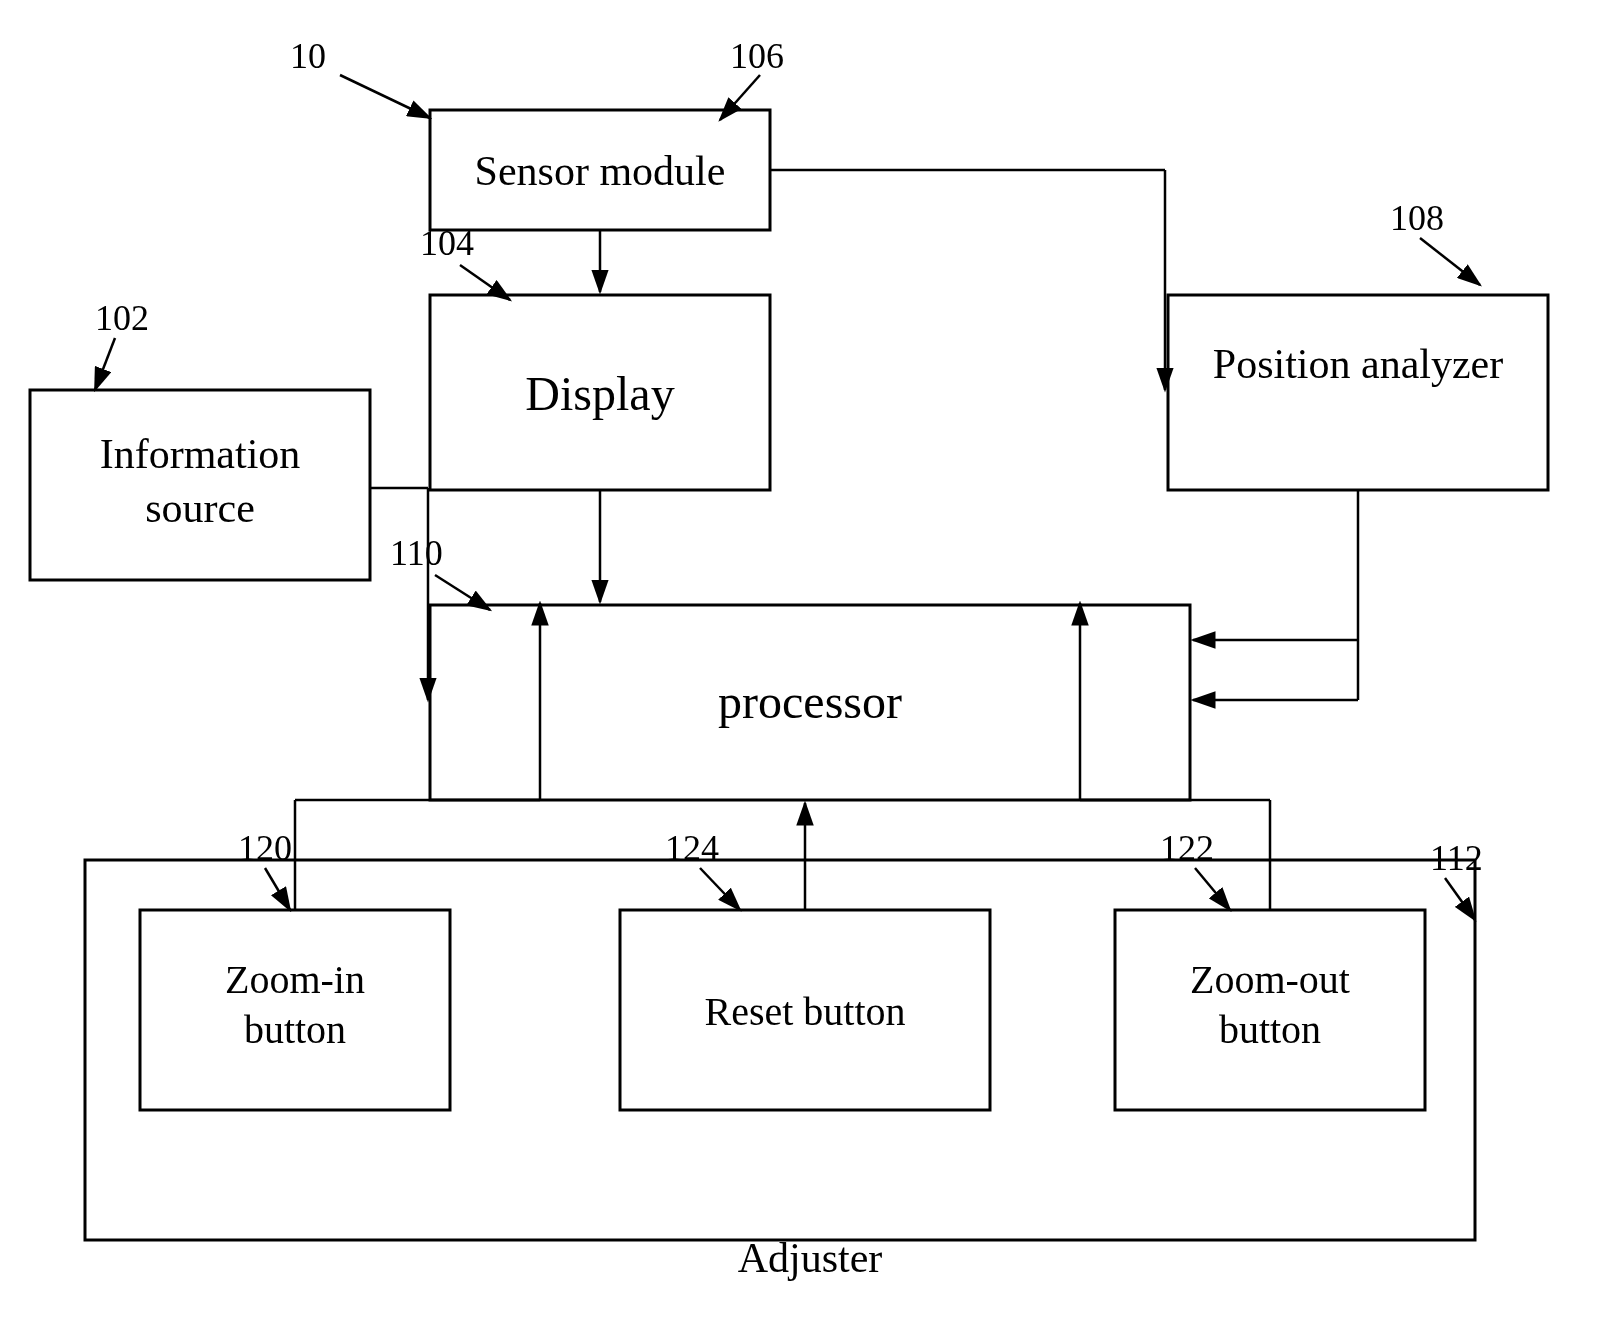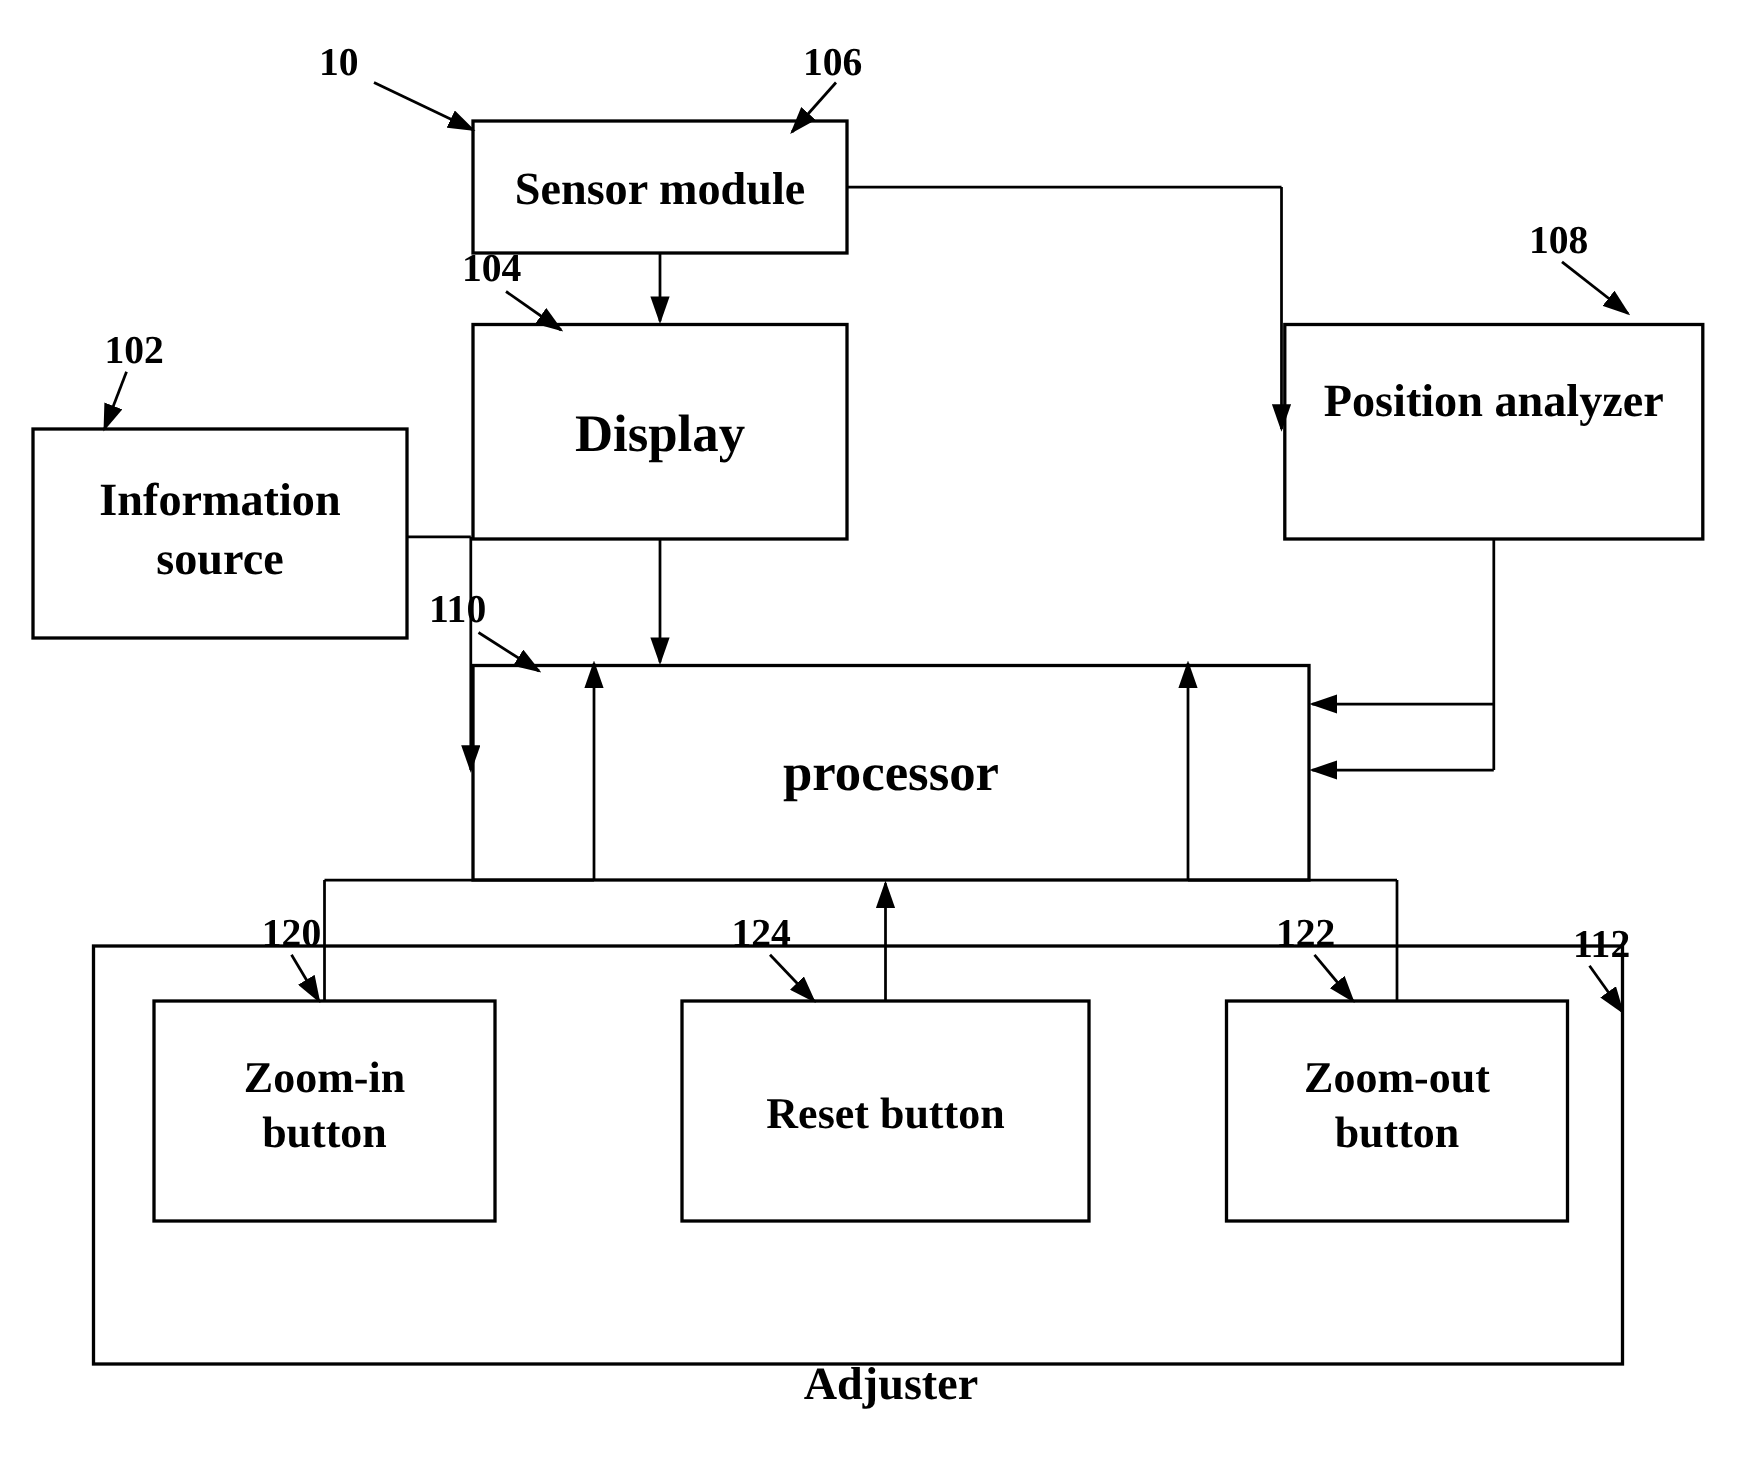--- a/index.html
+++ b/index.html
@@ -9,21 +9,20 @@
       background: #ffffff;
       font-family: 'Times New Roman', Times, serif;
       position: relative;
       overflow: hidden;
     }
     .diagram-container {
       position: absolute;
       top: 0; left: 0;
       width: 1598px;
       height: 1332px;
-      font-weight: bold;
     }
     svg {
       width: 100%;
       height: 100%;
     }
   </style>
 </head>
 <body>
 
 <div class="diagram-container">

